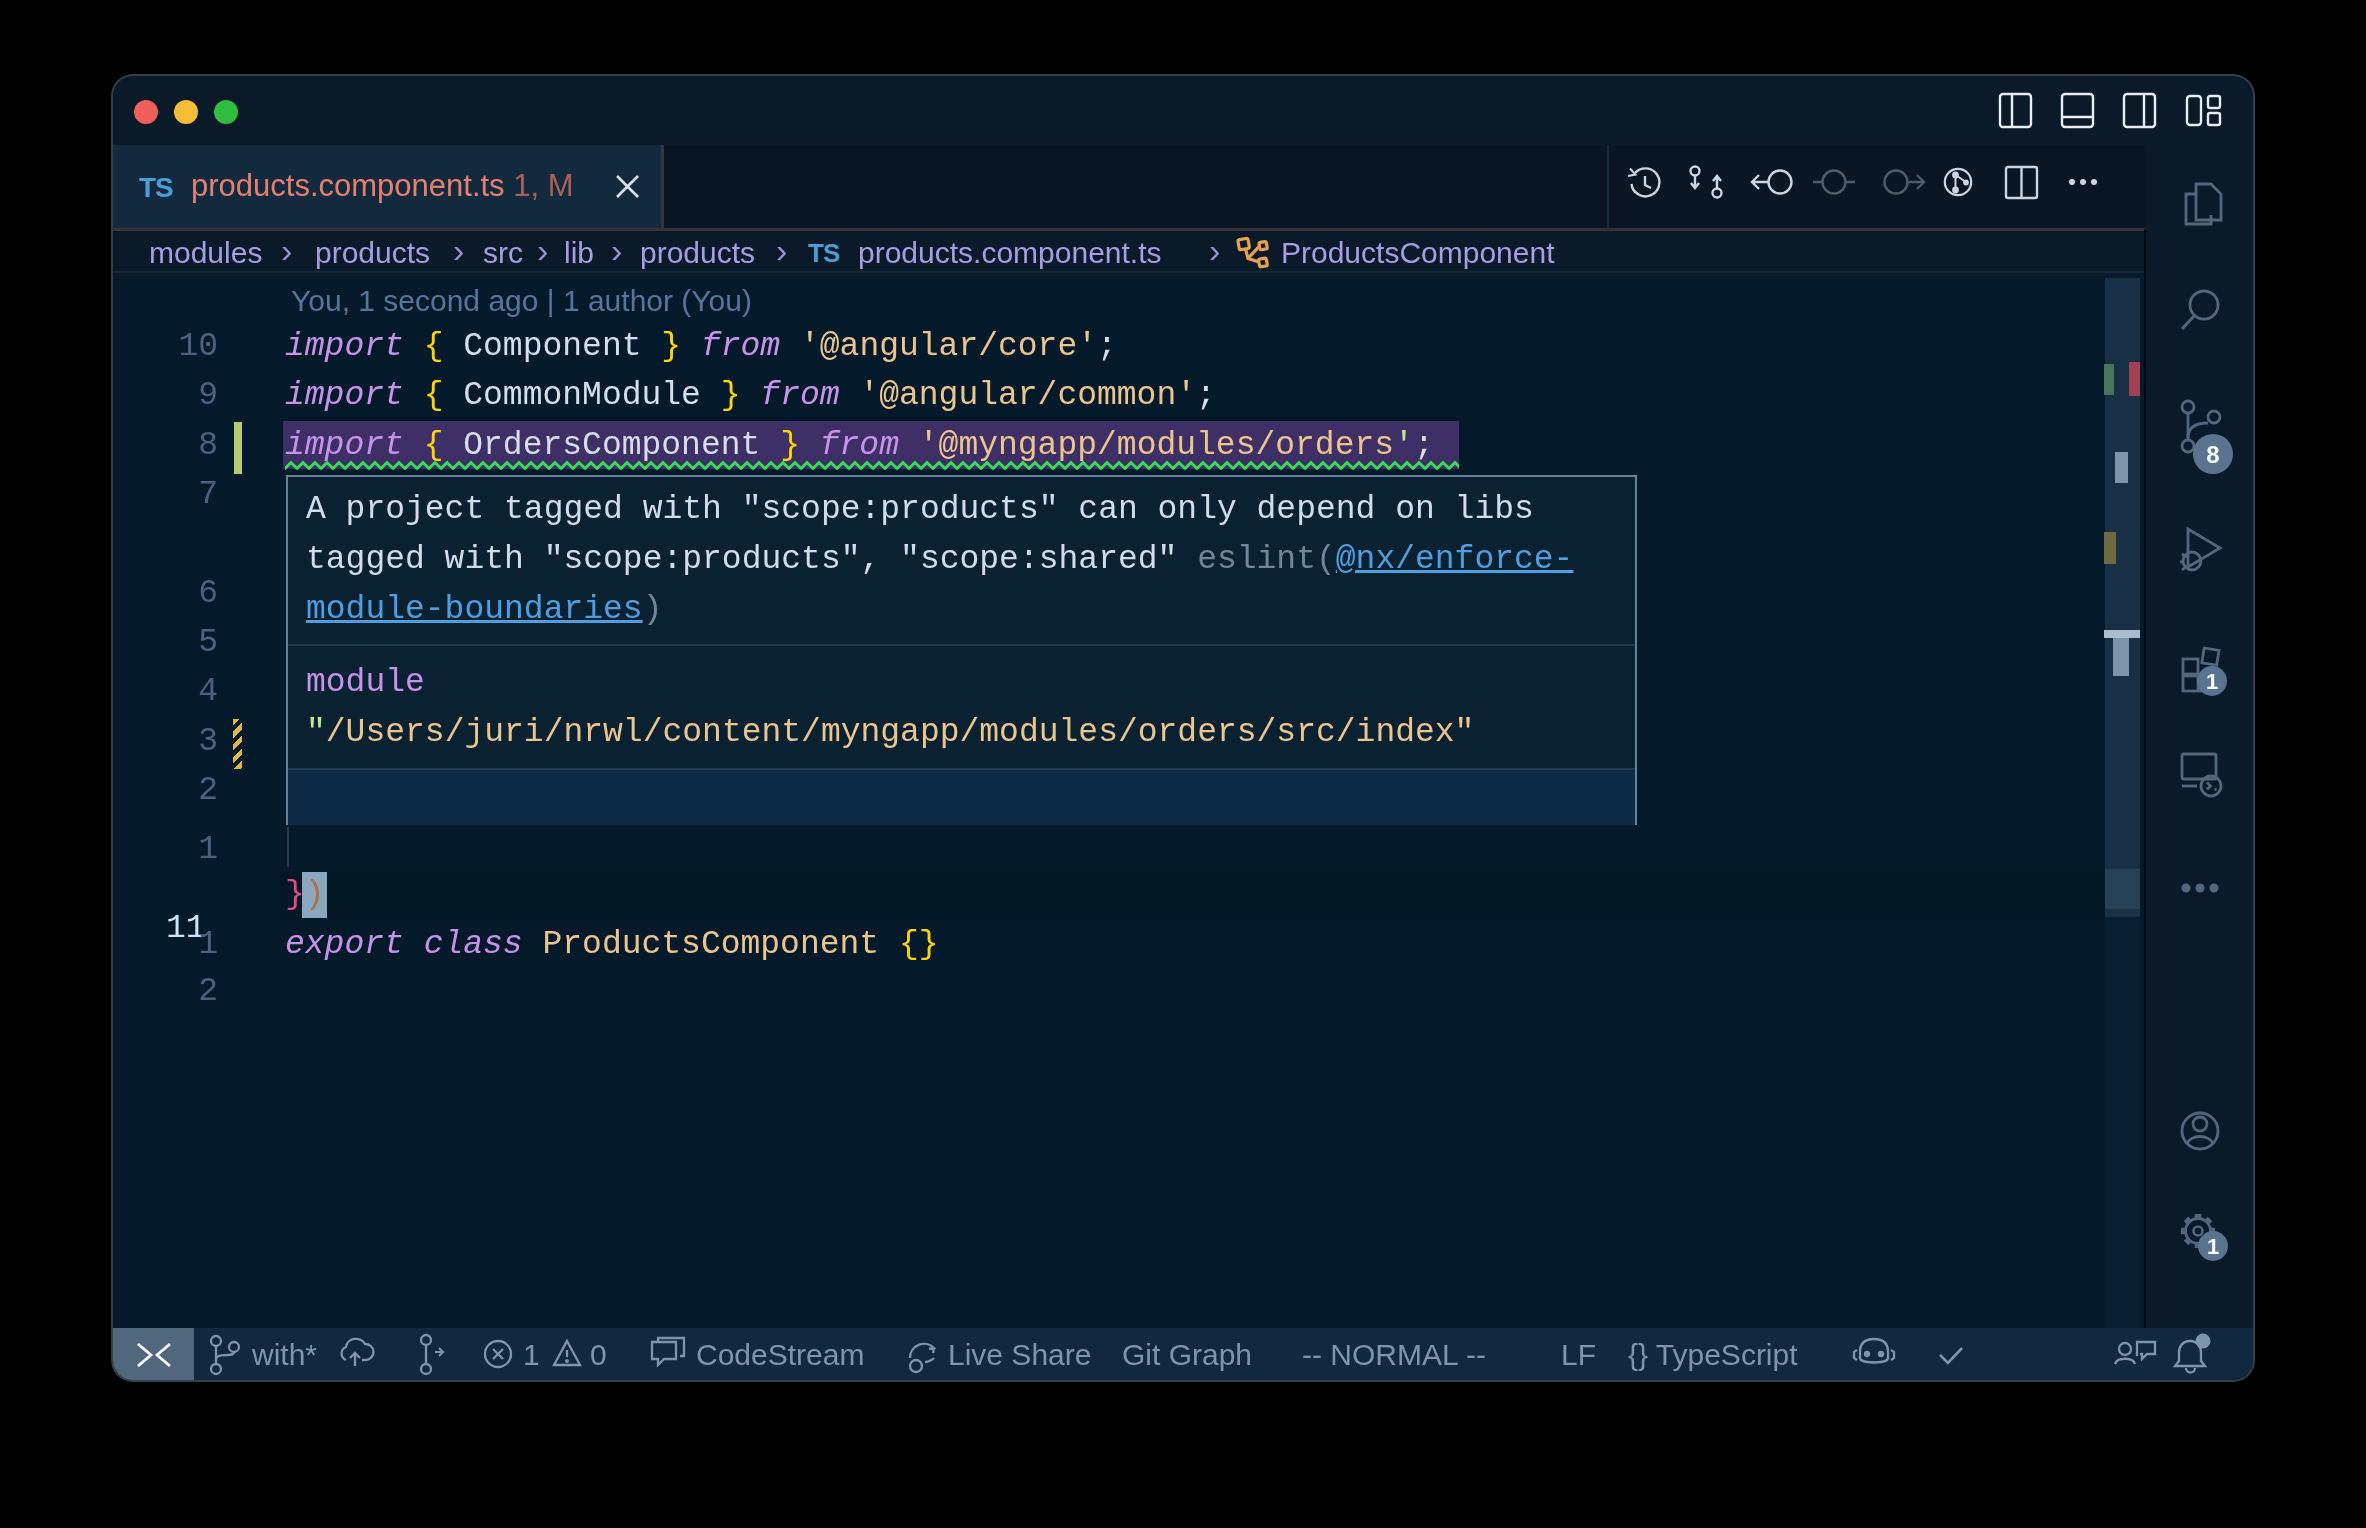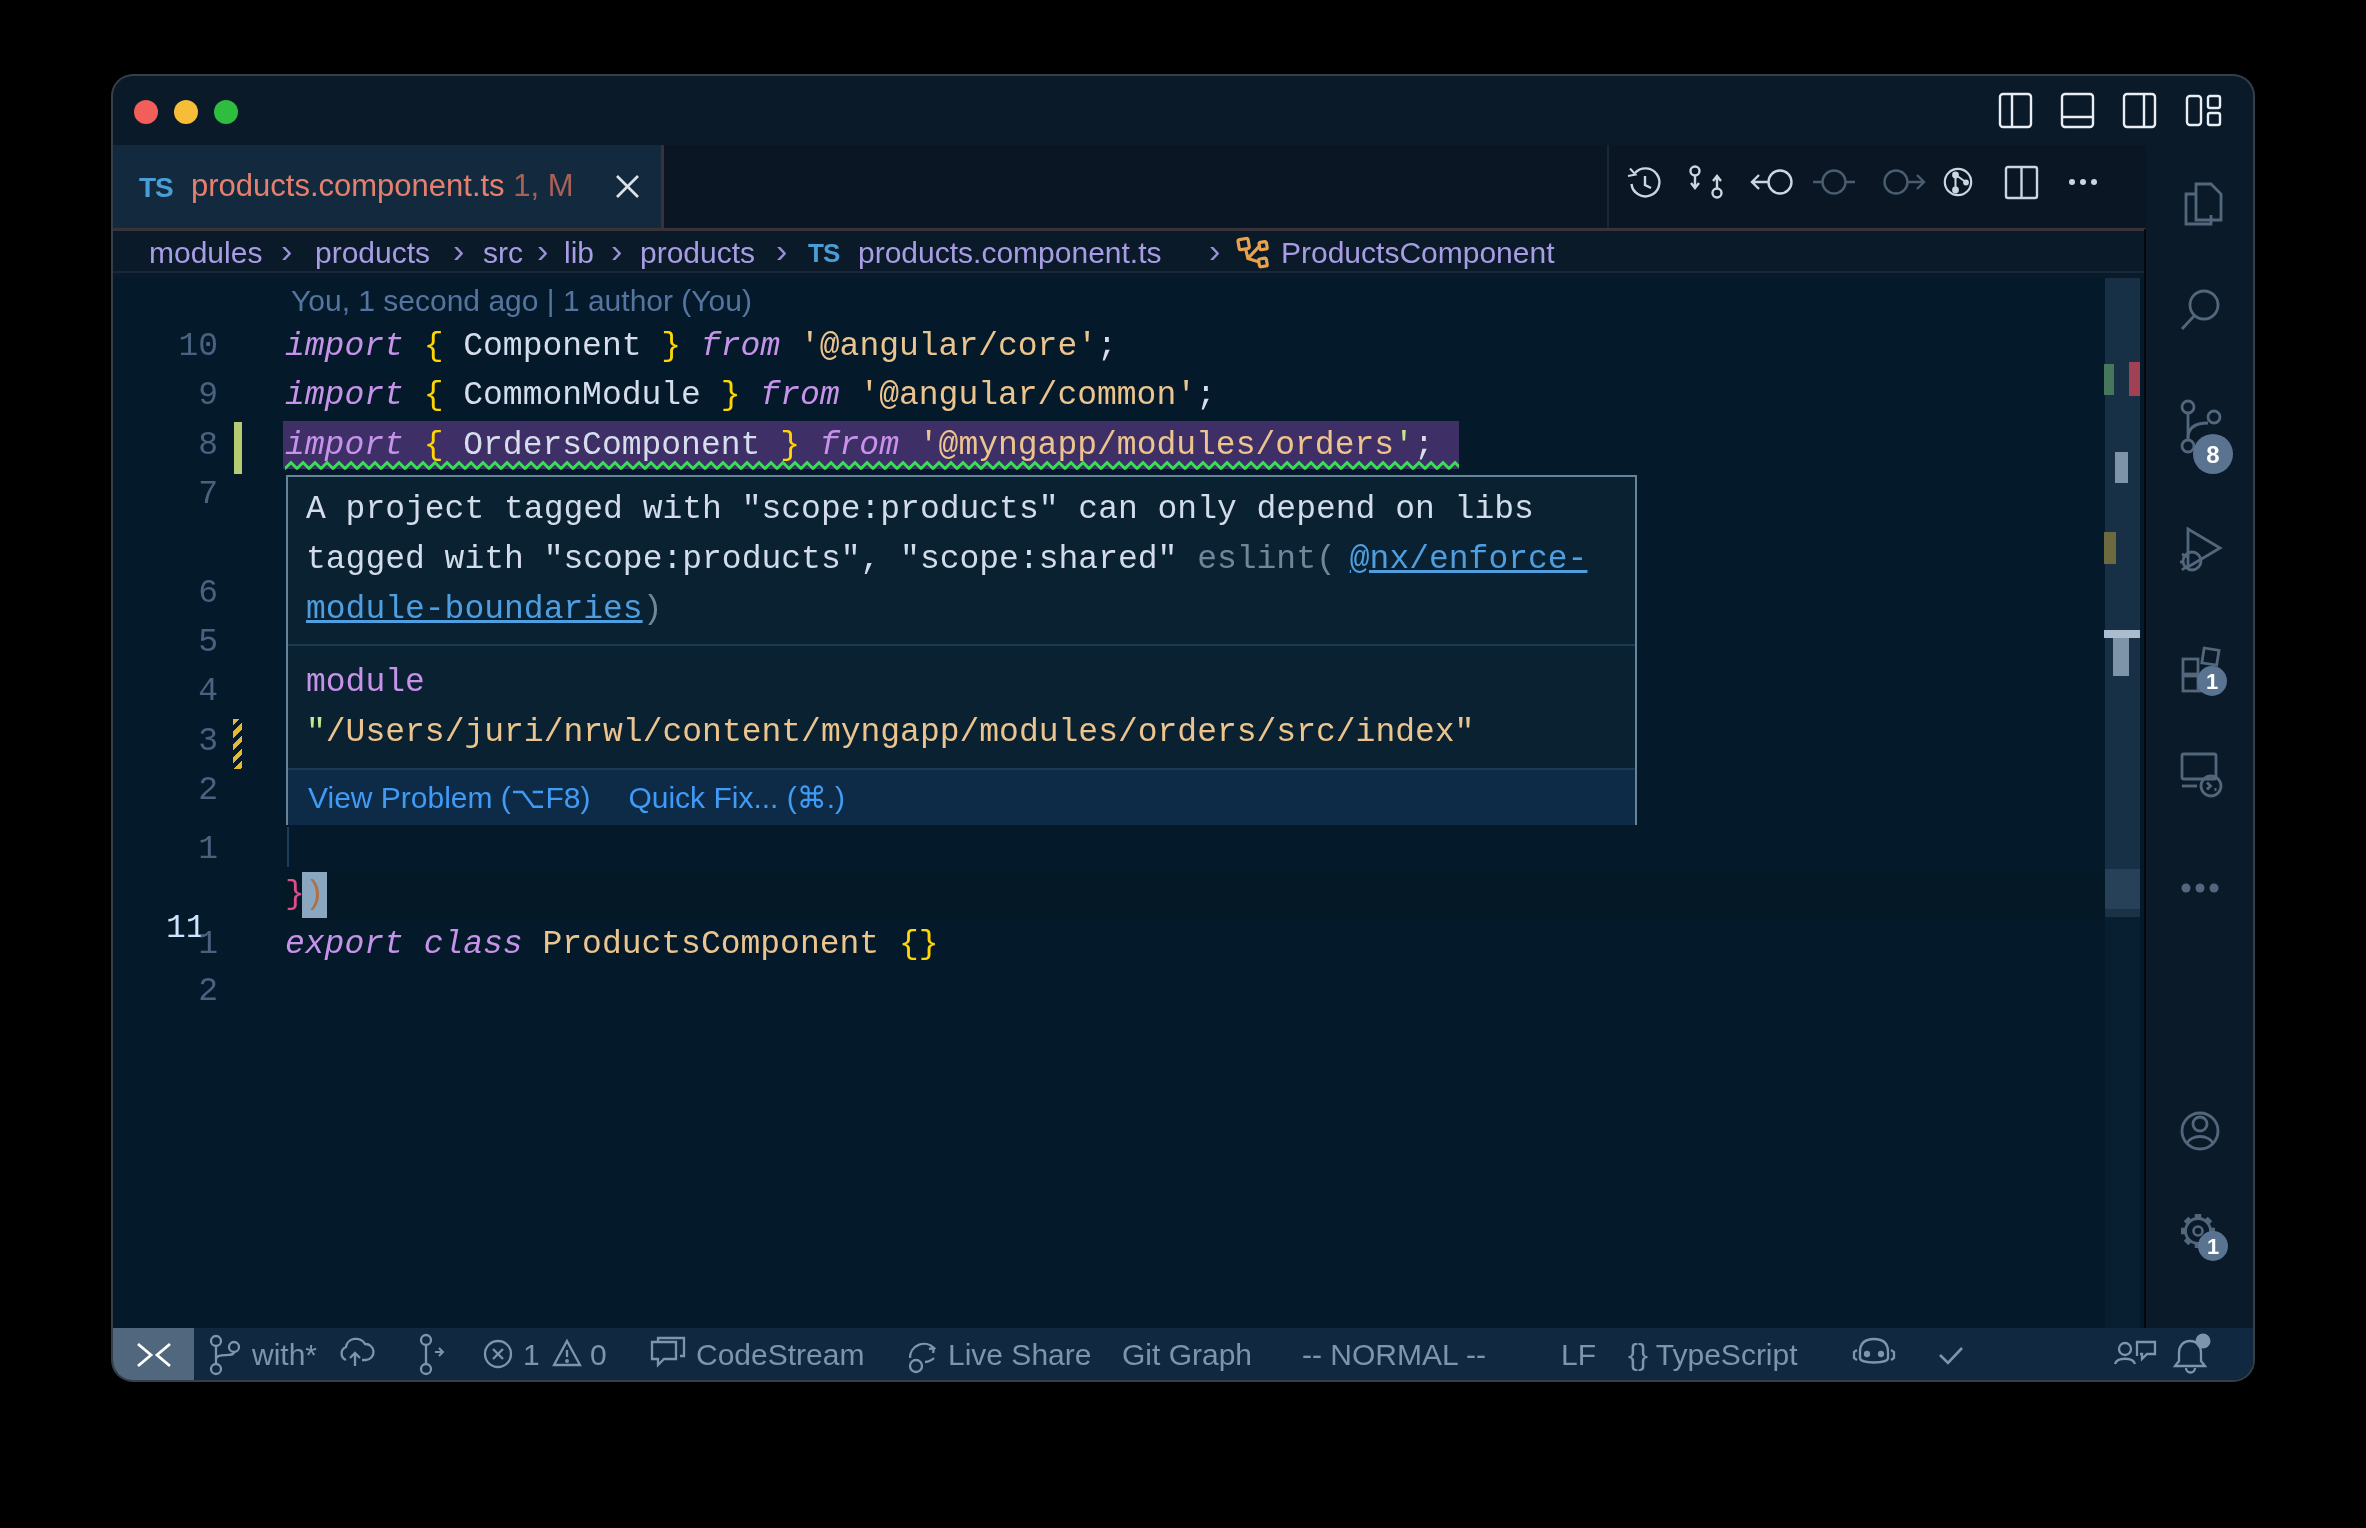--- a/index.html
+++ b/index.html
@@ -155,27 +155,26 @@
       </svg>
 
     <div class="abs" style="left:174px;top:549px;width:2px;height:40px;background:#1e3d54;"></div>
 
     <div class="abs" style="left:189px;top:594px;width:25px;height:46px;background:#8aa7bf;"></div>
     <div class="mono row" style="left:172px;top:592px;"><span style="color:#de4c8a;">}</span><span style="color:#ad714a;">)</span></div>
     <div class="mono row" style="left:172px;top:642px;"><span class="kw">export</span> <span class="kw">class</span> <span class="st">ProductsComponent</span> <span class="br">{}</span></div>
 
     <div class="abs" id="tooltip" style="left:173px;top:197px;width:1347px;height:346px;background:#0a2132;border:2px solid #67839a;">
       <div class="mono abs" style="left:18px;top:8px;color:#d2dcea;">A project tagged with "scope:products" can only depend on libs</div>
-      <div class="mono abs" style="left:18px;top:58px;color:#d2dcea;">tagged with "scope:products", "scope:shared" <span style="color:#71869a;">eslint(</span><span style="color:#4f9ee0;text-decoration:underline;margin-left:14px;">@nx/enforce-</span></div>
+      <div class="mono abs" style="left:18px;top:58px;color:#d2dcea;">tagged with "scope:products", "scope:shared" <span style="color:#71869a;">eslint(</span><span style="color:#4f9ee0;text-decoration:underline;">@nx/enforce-</span></div>
       <div class="mono abs" style="left:18px;top:108px;"><span style="color:#4f9ee0;text-decoration:underline;">module-boundaries</span><span style="color:#71869a;">)</span></div>
       <div class="abs" style="left:0;top:167px;width:1347px;height:2px;background:#1c3a52;"></div>
       <div class="mono abs" style="left:18px;top:181px;color:#c792ea;">module</div>
       <div class="mono abs" style="left:18px;top:231px;color:#ecc48d;"><span style="color:#c3e88d;">"</span>/Users/juri/nrwl/content/myngapp/modules/orders/src/index"</div>
       <div class="abs" style="left:0;top:291px;width:1347px;height:55px;background:#0d2b46;border-top:2px solid #1c3a52;"></div>
-      <div class="abs" style="left:20px;top:303px;font-size:30px;color:#3f9bf5;">View Problem (⌥F8)<span style="display:inline-block;width:38px;"></span>Quick Fix... (⌘.)</div>
     </div>
 
     <div class="abs" style="left:1992px;top:0;width:35px;height:1050px;background:rgba(120,160,200,0.04);"></div>
     <div class="abs" style="left:1992px;top:0;width:35px;height:631px;background:rgba(120,160,200,0.14);"></div>
     <div class="abs" style="left:1991px;top:86px;width:10px;height:31px;background:#47775a;"></div>
     <div class="abs" style="left:2016px;top:84px;width:11px;height:34px;background:#a04254;"></div>
     <div class="abs" style="left:2002px;top:174px;width:13px;height:31px;background:#7e94a9;"></div>
     <div class="abs" style="left:1991px;top:254px;width:12px;height:32px;background:#6e6a40;"></div>
     <div class="abs" style="left:1991px;top:352px;width:36px;height:8px;background:#a9bdce;"></div>
     <div class="abs" style="left:2000px;top:360px;width:16px;height:38px;background:#7e94a9;"></div>

